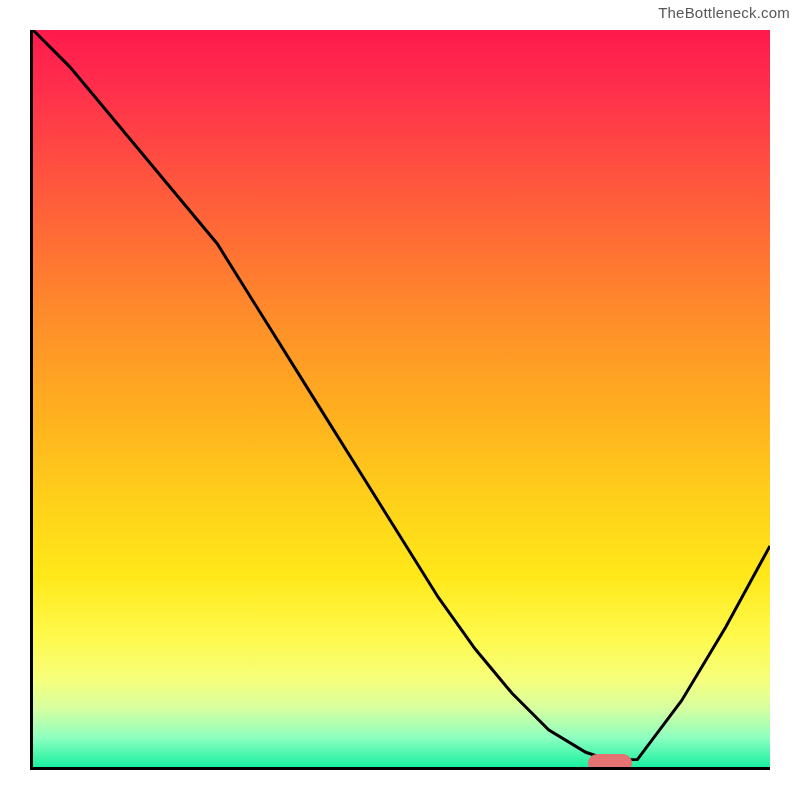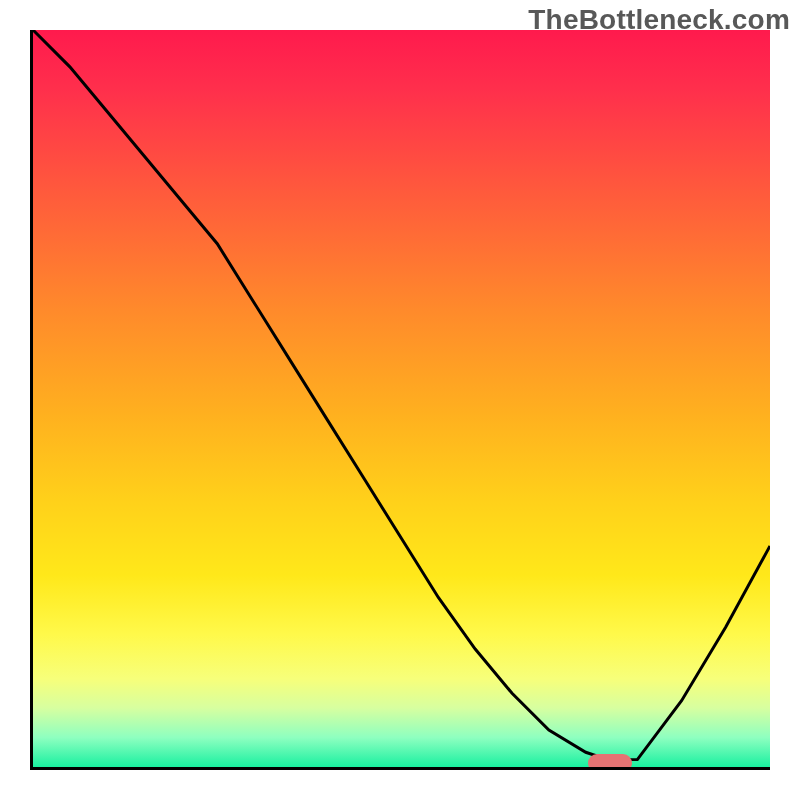--- a/index.html
+++ b/index.html
@@ -12,22 +12,22 @@
   }
   .container {
     position: relative;
     width: 800px;
     height: 800px;
   }
   .watermark {
     position: absolute;
     top: 4px;
     right: 10px;
-    font-size: 28px;
-    font-weight: 700;
+    font-size: 15px;
+    font-weight: 400;
     color: #585858;
     letter-spacing: 0.2px;
   }
   .plot-area {
     position: absolute;
     left: 30px;
     top: 30px;
     width: 740px;
     height: 740px;
     box-sizing: border-box;

